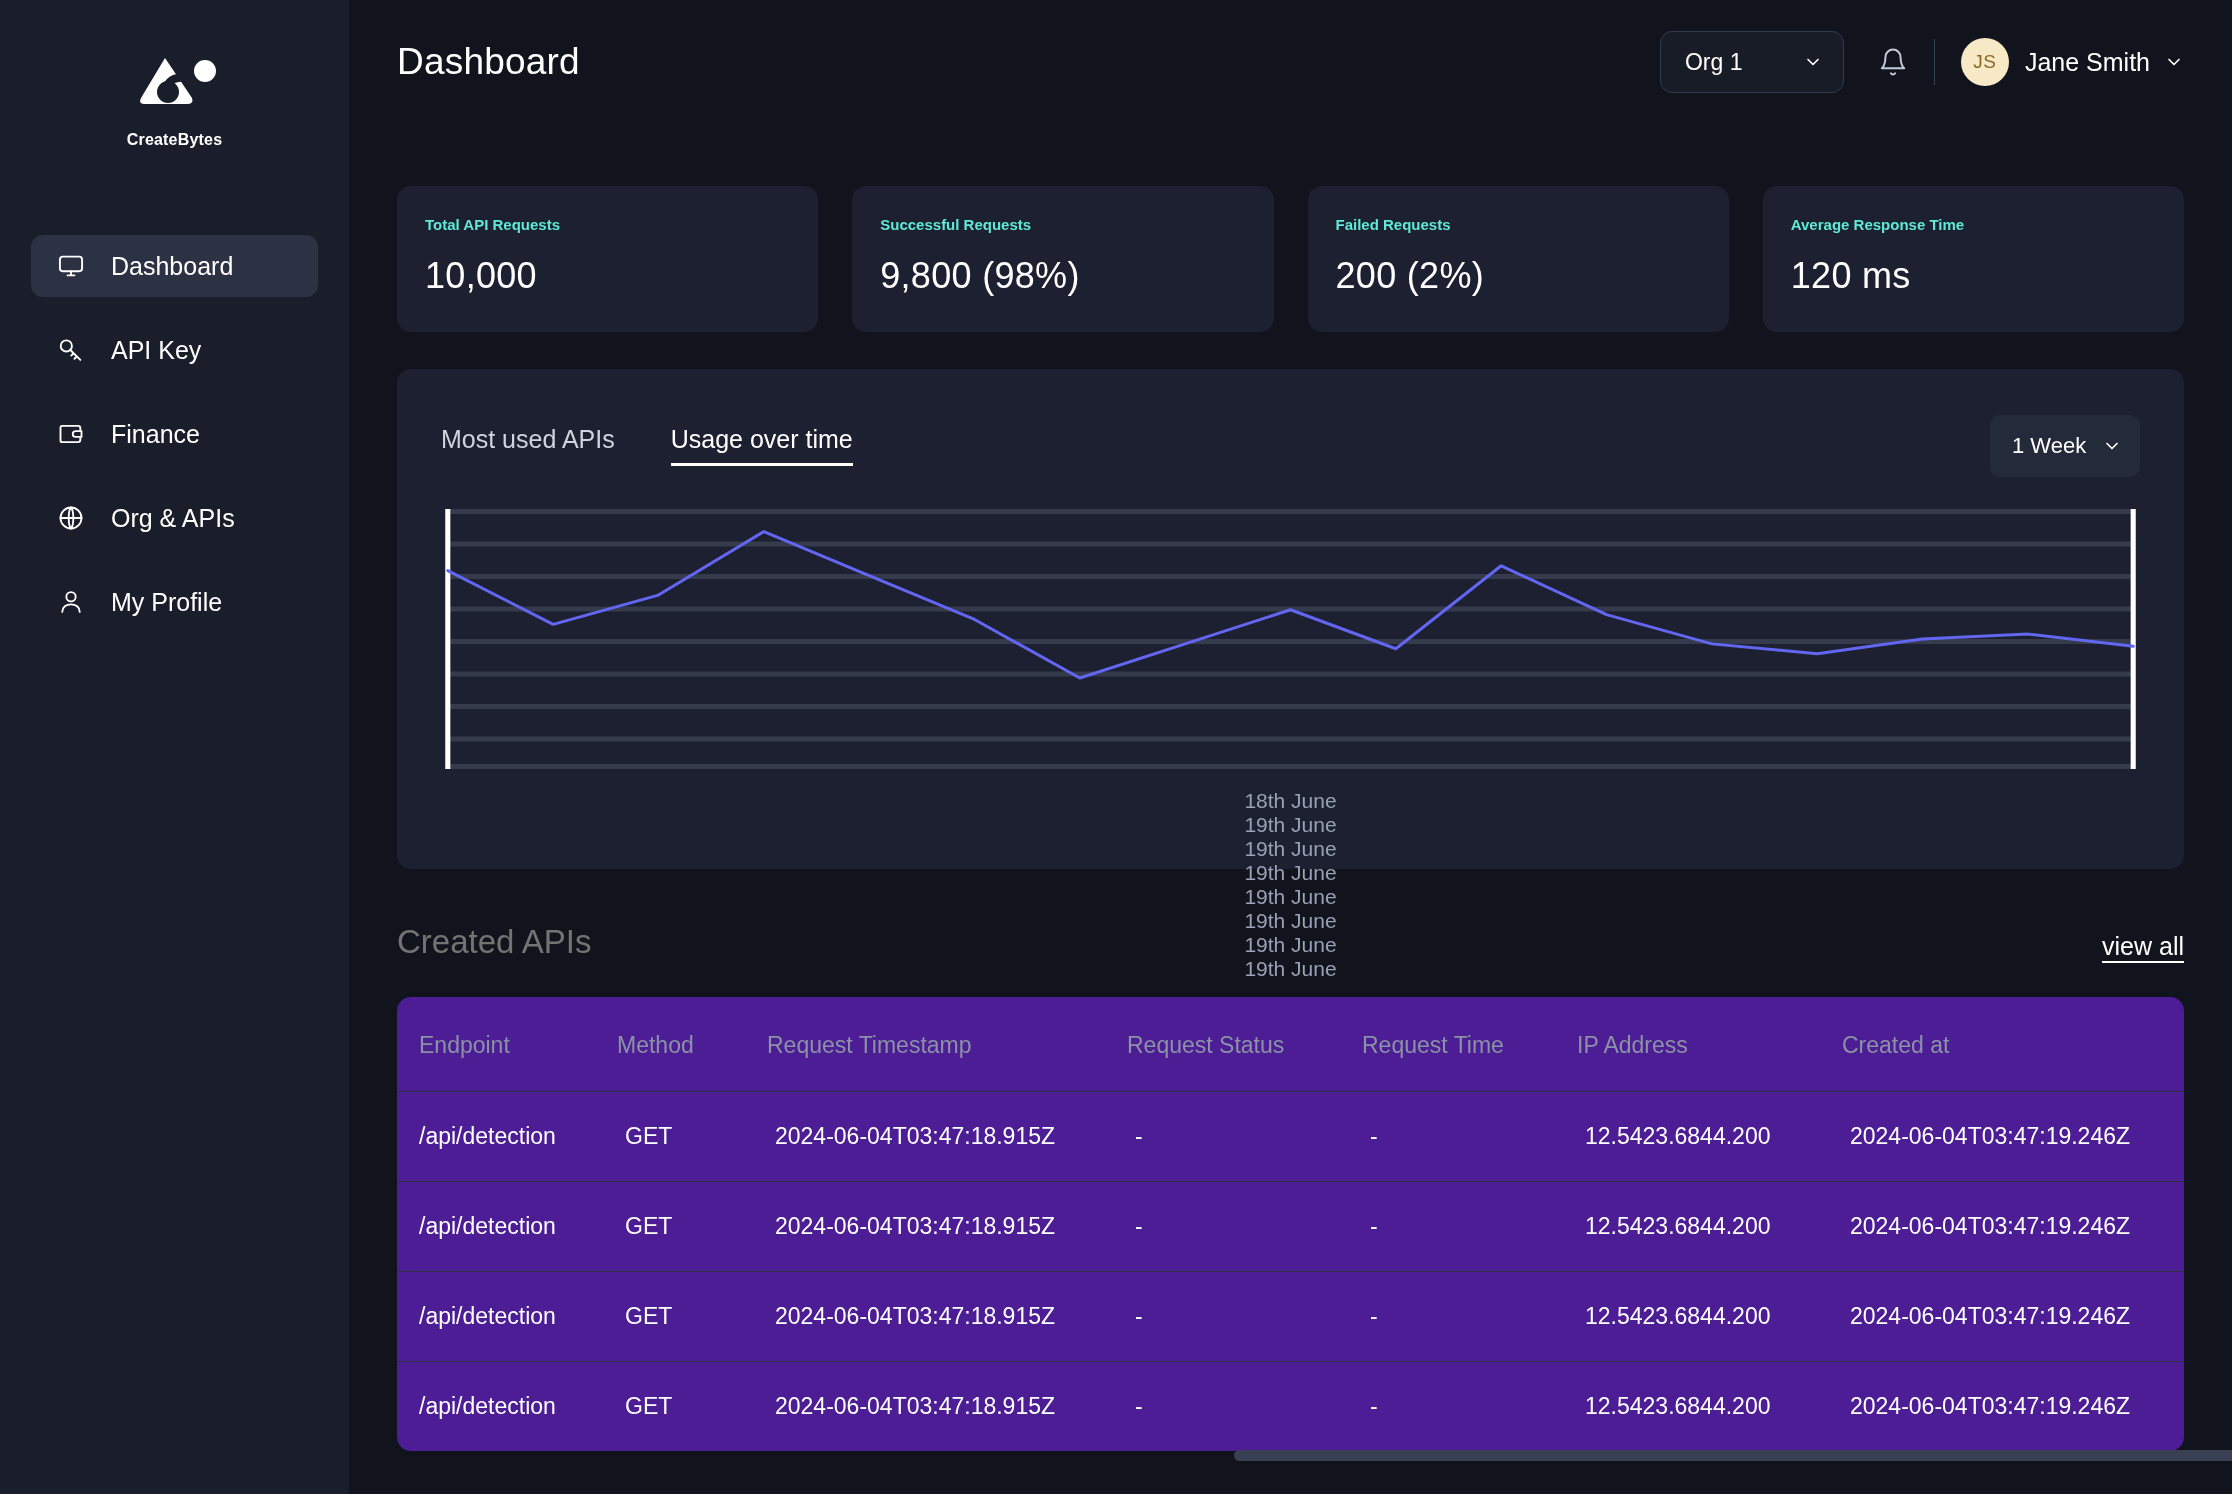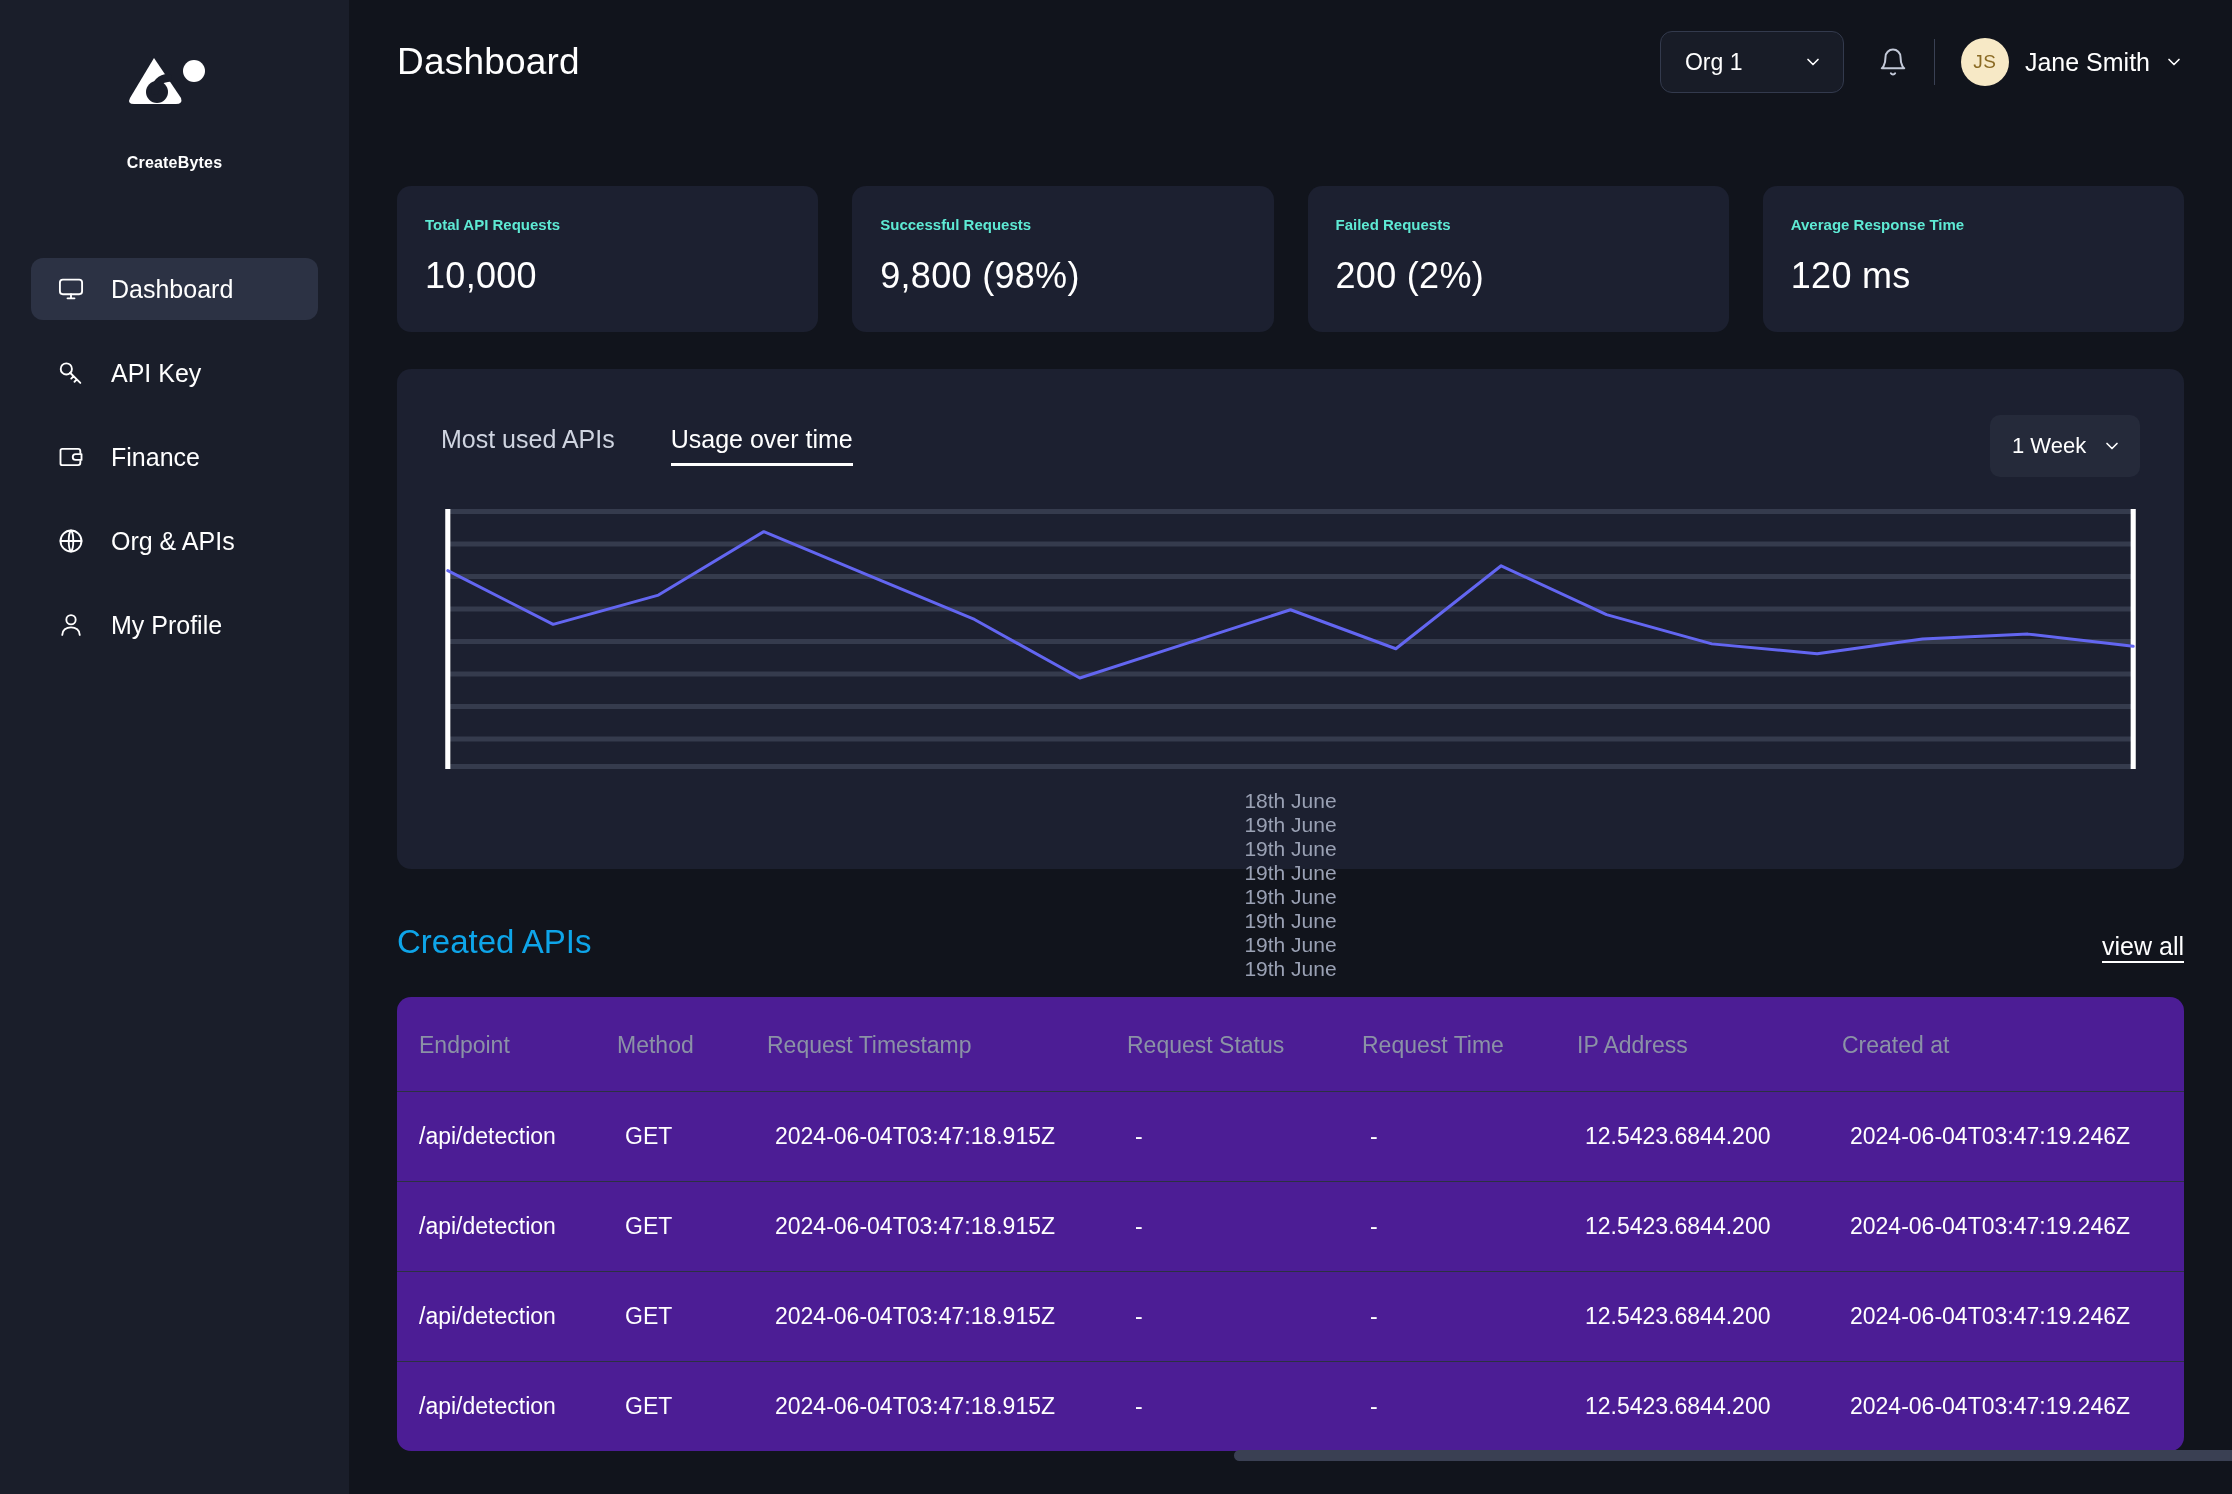--- a/index.html
+++ b/index.html
@@ -13,21 +13,21 @@
 
   
   .sidebar {
     width: 349px; height: 1494px;
     background: #1a1e2a;
     flex: 0 0 349px;
     display: flex; flex-direction: column;
     align-items: center;
     padding-top: 52px;
   }
-  .logo-wrap { display:flex; flex-direction:column; align-items:flex-start; margin-bottom: 86px; gap: 23px; }
+  .logo-wrap { display:flex; flex-direction:column; align-items:flex-end; margin-bottom: 86px; }
   .logo-mark { width: 84px; height: 70px; }
   .logo-text { color:#ffffff; font-size: 16px; font-weight: 700; margin-top: 9px; letter-spacing: .2px; }
 
   .nav { width: 100%; padding: 0 31px; }
   .nav-item {
     display:flex; align-items:center; gap: 25px;
     height: 62px; padding-left: 25px;
     border-radius: 12px;
     color: #ffffff; font-size: 25px; font-weight: 400;
     margin-bottom: 22px;
@@ -109,21 +109,21 @@
   .chart-area { position:relative; margin-top: 32px; height: 260px; }
   .chart-svg { display:block; width: 100%; height: 260px; }
   .x-labels { display:flex; margin-top: 20px; flex-direction: column; }
   .x-label { flex: 1 1 0; text-align:center; color:#9aa1b4; font-size: 21px; }
 
   
   .created-head {
     display:flex; align-items:flex-end; justify-content:space-between;
     padding: 0 48px; margin-top: 54px;
   }
-  .created-title { color:#0ea5e9; font-size: 33px; font-weight:400;text-align:right; }
+  .created-title { color:#737373; font-size: 33px; font-weight:400;text-align:right; }
   .view-all { color:#ffffff; font-size: 25px; text-decoration: underline; text-underline-offset: 6px; cursor:pointer; }
 
   .table-wrap {
     margin: 36px 48px 0 48px;
     background: #4c1d95;
     border-radius: 14px;
     overflow:hidden;
   }
   table { width:100%; border-collapse: collapse; table-layout: fixed; }
   th {

